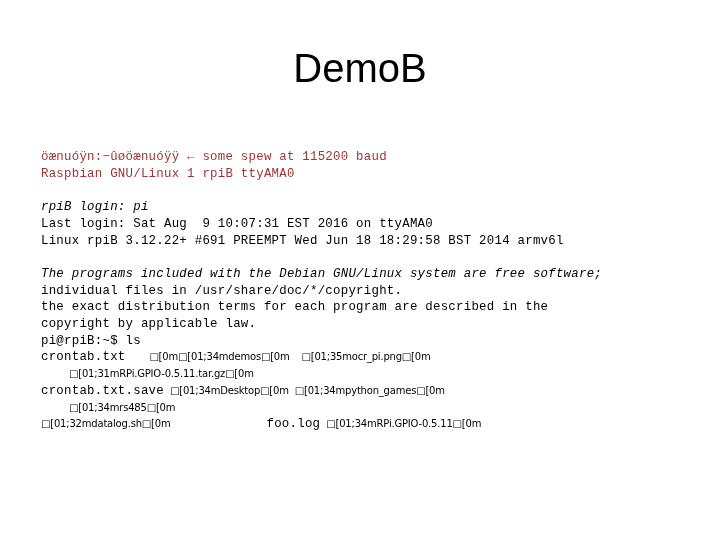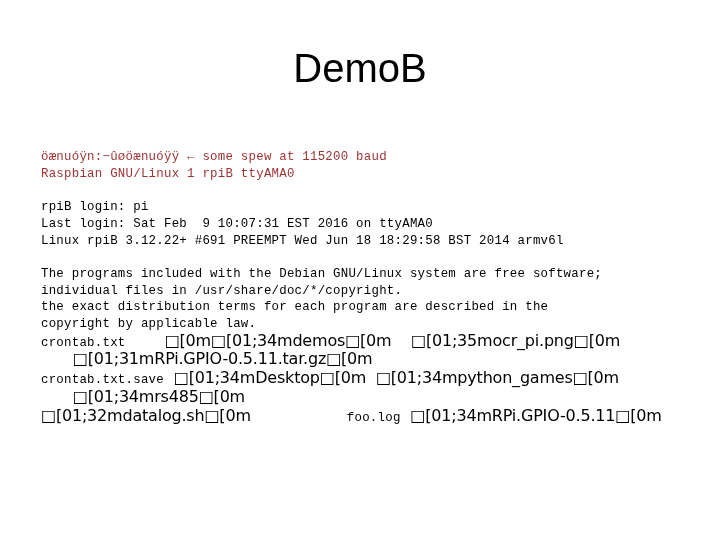--- a/index.html
+++ b/index.html
@@ -49,24 +49,25 @@
     line-height: 16.7px;
     color: #000000;
     white-space: pre;
     letter-spacing: 0.25px;
   }
   .cline.red {
     color: #9c3434;
   }
   .cline.gap-top {
     margin-top: 16.7px;
+    font-style: italic;
   }
   .esc {
     font-family: "DejaVu Sans", sans-serif;
-    font-size: 16px;
+    font-size: 10px;
     letter-spacing: -0.2px;
   }
   .indent-esc {
     padding-left: 22px;
   }
 </style>
 </head>
 <body>
 
 <div id="slide">
@@ -75,33 +76,34 @@
 
   <div id="console">
 
     <div class="cline red">öænuóÿn:−ûøöænuóÿÿ ← some spew at 115200 baud</div>
 
     <div class="cline red">Raspbian GNU/Linux 1 rpiB ttyAMA0</div>
 
     <div class="cline gap-top">rpiB login: pi</div>
 
 
-    <div class="cline">Last login: Sat Feb  9 10:07:31 EST 2016 on ttyAMA0</div>
+    <div class="cline">Last login: Sat Aug  9 10:07:31 EST 2016 on ttyAMA0</div>
 
     <div class="cline">Linux rpiB 3.12.22+ #691 PREEMPT Wed Jun 18 18:29:58 BST 2014 armv6l</div>
 
     <div class="cline gap-top">The programs included with the Debian GNU/Linux system are free software;</div>
 
     <div class="cline">individual files in /usr/share/doc/*/copyright.</div>
 
     <div class="cline">the exact distribution terms for each program are described in the</div>
 
 
     <div class="cline">copyright by applicable law.</div>
 
+    <div class="cline">pi@rpiB:~$ ls</div>
 
     <div class="cline"><span>crontab.txt</span><span class="esc">        □[0m□[01;34mdemos□[0m    □[01;35mocr_pi.png□[0m</span></div>
 
     <div class="cline indent-esc"><span class="esc">  □[01;31mRPi.GPIO-0.5.11.tar.gz□[0m</span></div>
 
     <div class="cline"><span>crontab.txt.save</span><span class="esc">  □[01;34mDesktop□[0m  □[01;34mpython_games□[0m</span></div>
 
     <div class="cline indent-esc"><span class="esc">  □[01;34mrs485□[0m</span></div>
 
     <div class="cline"><span class="esc">□[01;32mdatalog.sh□[0m</span><span style="padding-left:96px">foo.log</span><span class="esc">  □[01;34mRPi.GPIO-0.5.11□[0m</span></div>

